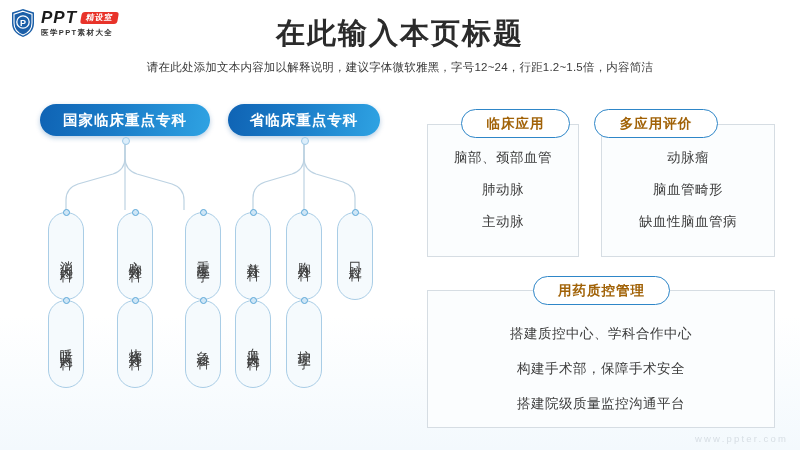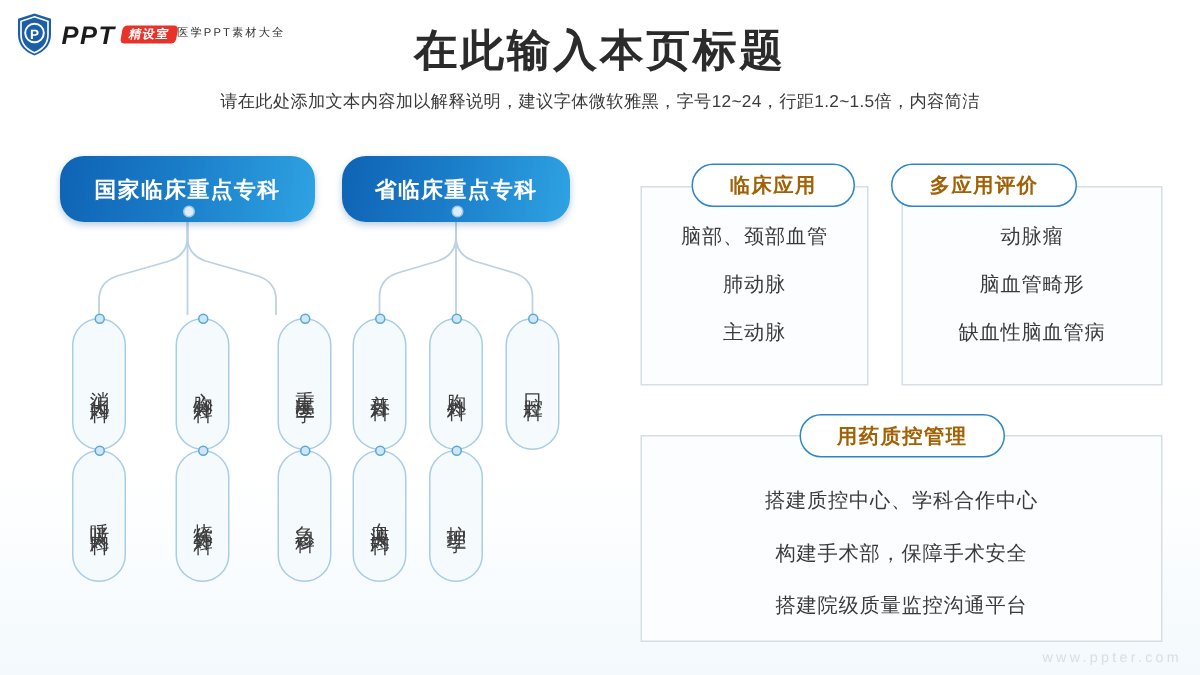--- a/index.html
+++ b/index.html
@@ -10,51 +10,51 @@
   }
   .slide{
     position:absolute;inset:0;width:800px;height:450px;
     background:linear-gradient(180deg,#ffffff 0%,#ffffff 70%,#f3f9fd 100%);
     overflow:hidden;
   }
 
   
   .logo{position:absolute;left:10px;top:8px;display:flex;align-items:center;gap:5px;}
   .shield{width:26px;height:30px;position:relative;flex:0 0 auto;}
-  .logo-txt{display:flex;flex-direction:row;justify-content:center;line-height:1;}
+  .logo-txt{display:flex;flex-direction:column;justify-content:center;line-height:1;}
   .logo-row1{display:flex;align-items:center;gap:4px;}
   .ppt-word{
     font-weight:bold;font-style:italic;font-size:17px;color:#1b1b1b;
     letter-spacing:1px;font-family:"Liberation Sans",sans-serif;
   }
   .red-badge{
     background:#e8332a;color:#fff;font-size:8px;font-weight:bold;
     padding:2px 5px 2px 5px;border-radius:3px;transform:skewX(-10deg);
     letter-spacing:1px;line-height:1;
   }
   .logo-sub{
     font-size:7.5px;color:#333;letter-spacing:1.4px;margin-top:3px;
-    font-weight:normal;white-space:nowrap;
+    font-weight:bold;white-space:nowrap;
   }
 
   
   .title{
     position:absolute;top:14px;left:0;width:800px;text-align:center;
     font-size:29px;font-weight:bold;color:#2b2b2b;letter-spacing:2px;
   }
   .subtitle{
     position:absolute;top:60px;left:0;width:800px;text-align:center;
     font-size:11.5px;color:#3a3a3a;letter-spacing:.2px;
   }
 
   
   .tree{position:absolute;left:0;top:96px;width:410px;height:330px;}
   .tree svg{position:absolute;left:0;top:0;}
   .pill{
-    position:absolute;height:44px;border-radius:16px;
+    position:absolute;height:32px;border-radius:16px;
     display:flex;align-items:center;justify-content:center;
     color:#ffffff;font-size:14.5px;font-weight:bold;letter-spacing:1px;
     background:linear-gradient(100deg,#0f63b4 0%,#1a7cc8 45%,#2fa3e3 100%);
     box-shadow:0 2px 5px rgba(20,90,160,.30);
   }
   .pill-a{left:40px;top:8px;width:170px;}
   .pill-b{left:228px;top:8px;width:152px;text-align:center;}
 
   .cap{
     position:absolute;width:36px;border:1px solid #a9cde6;

